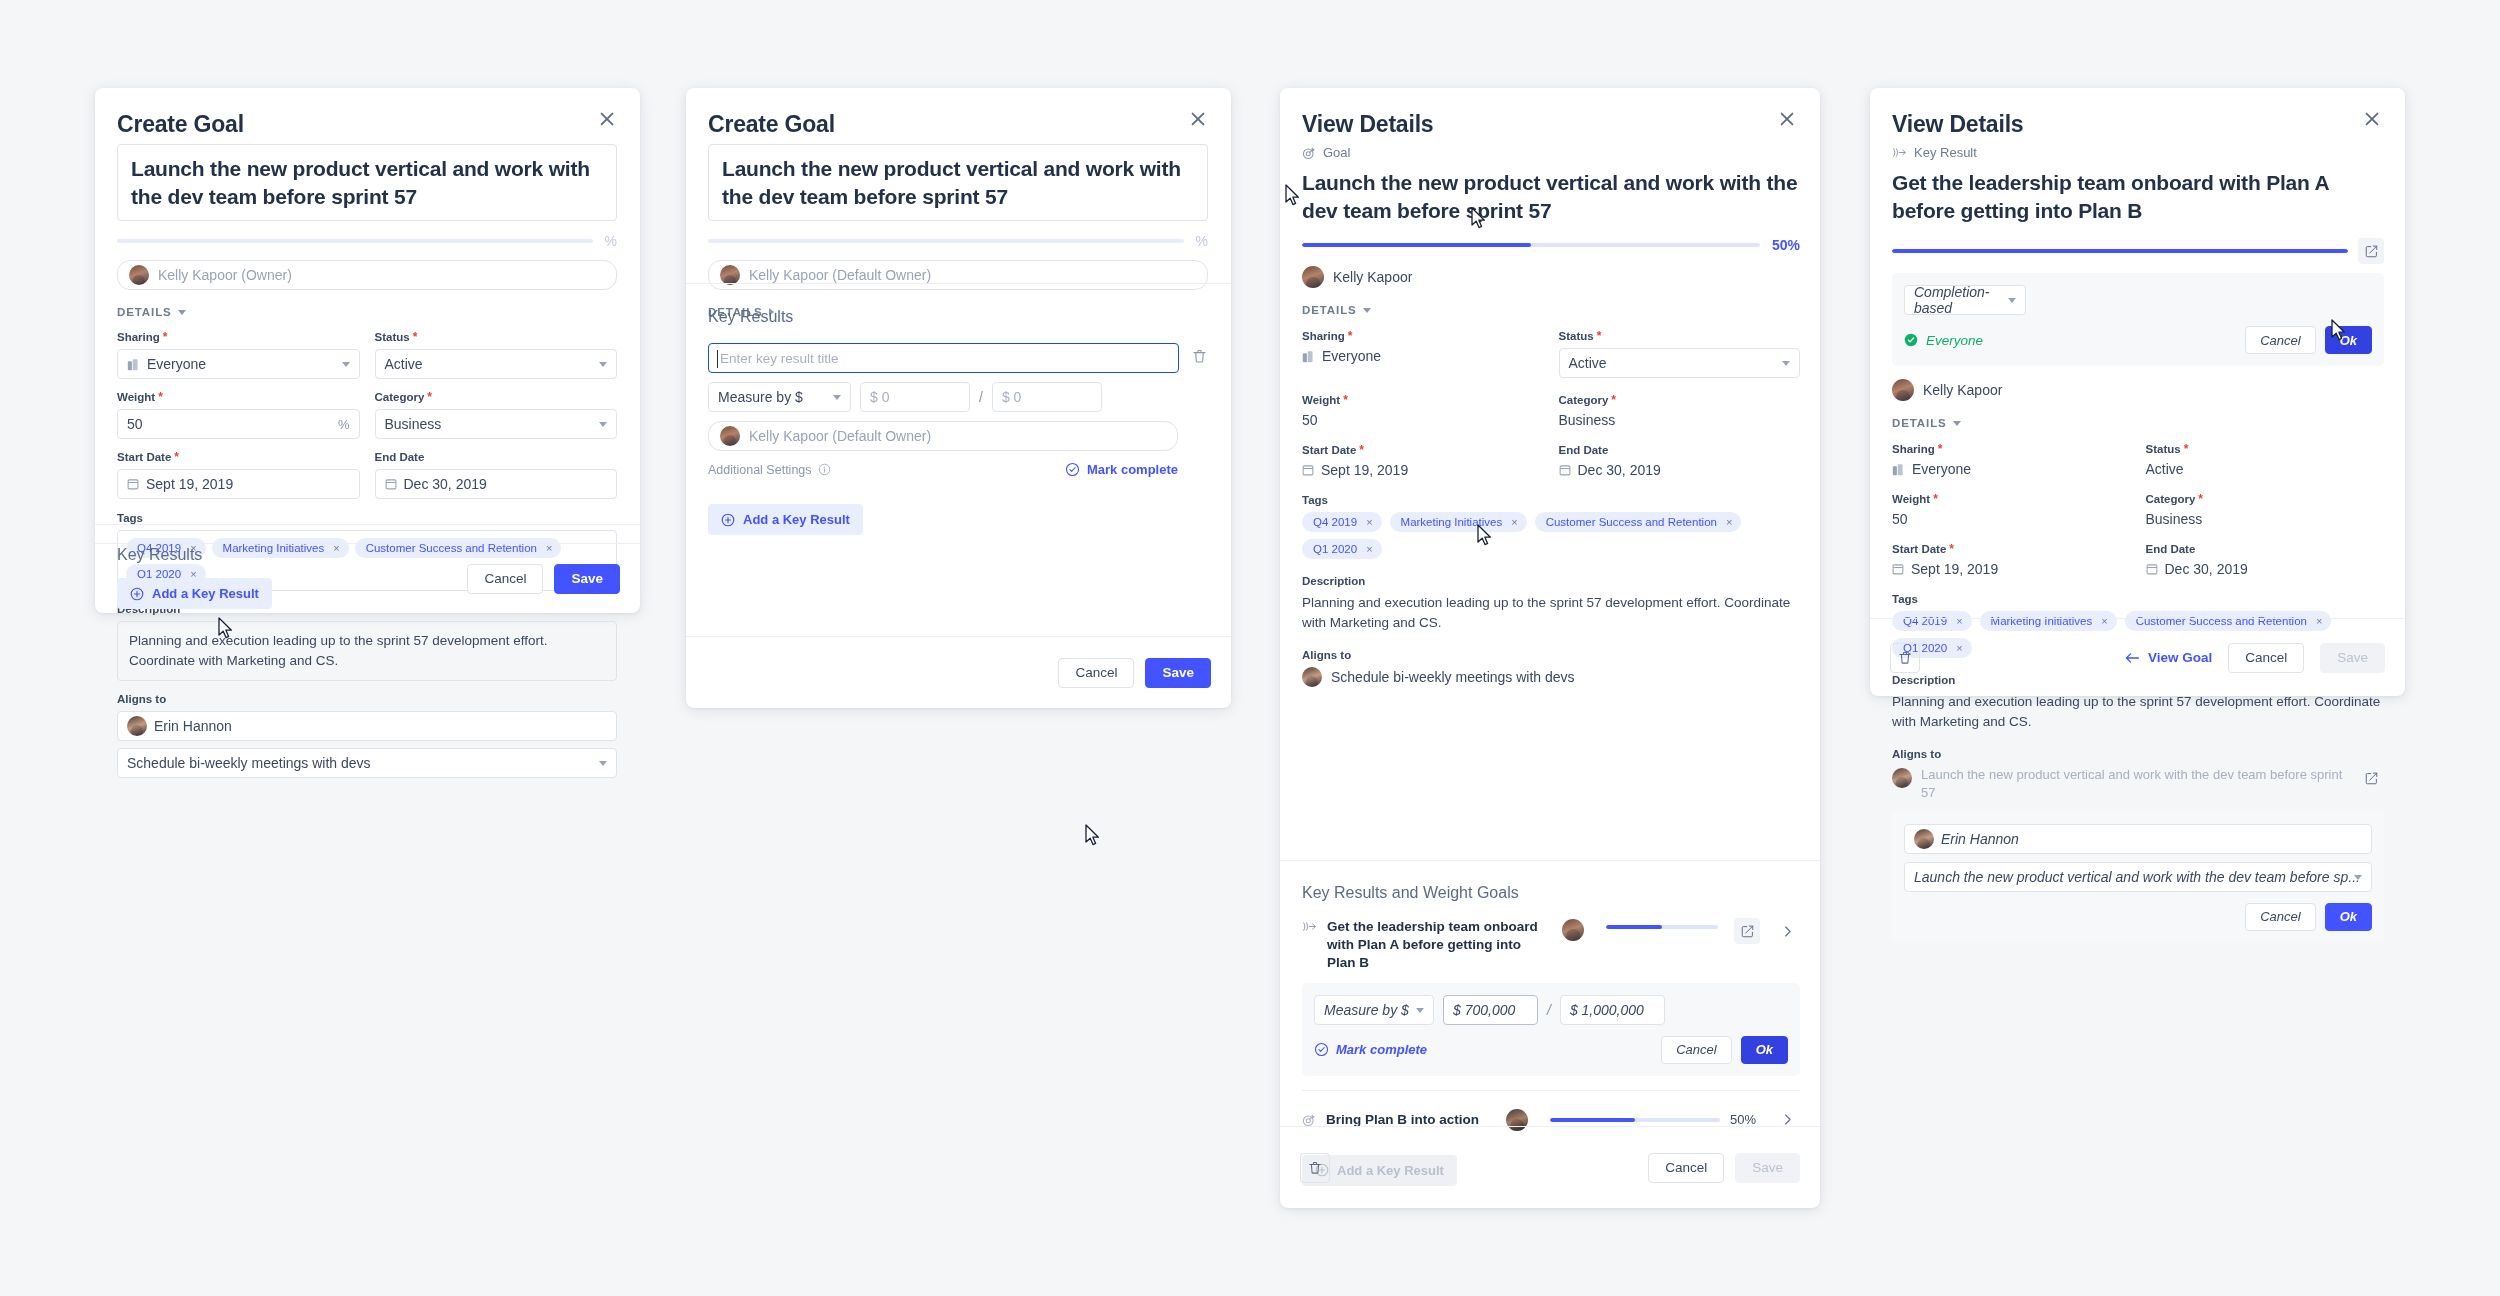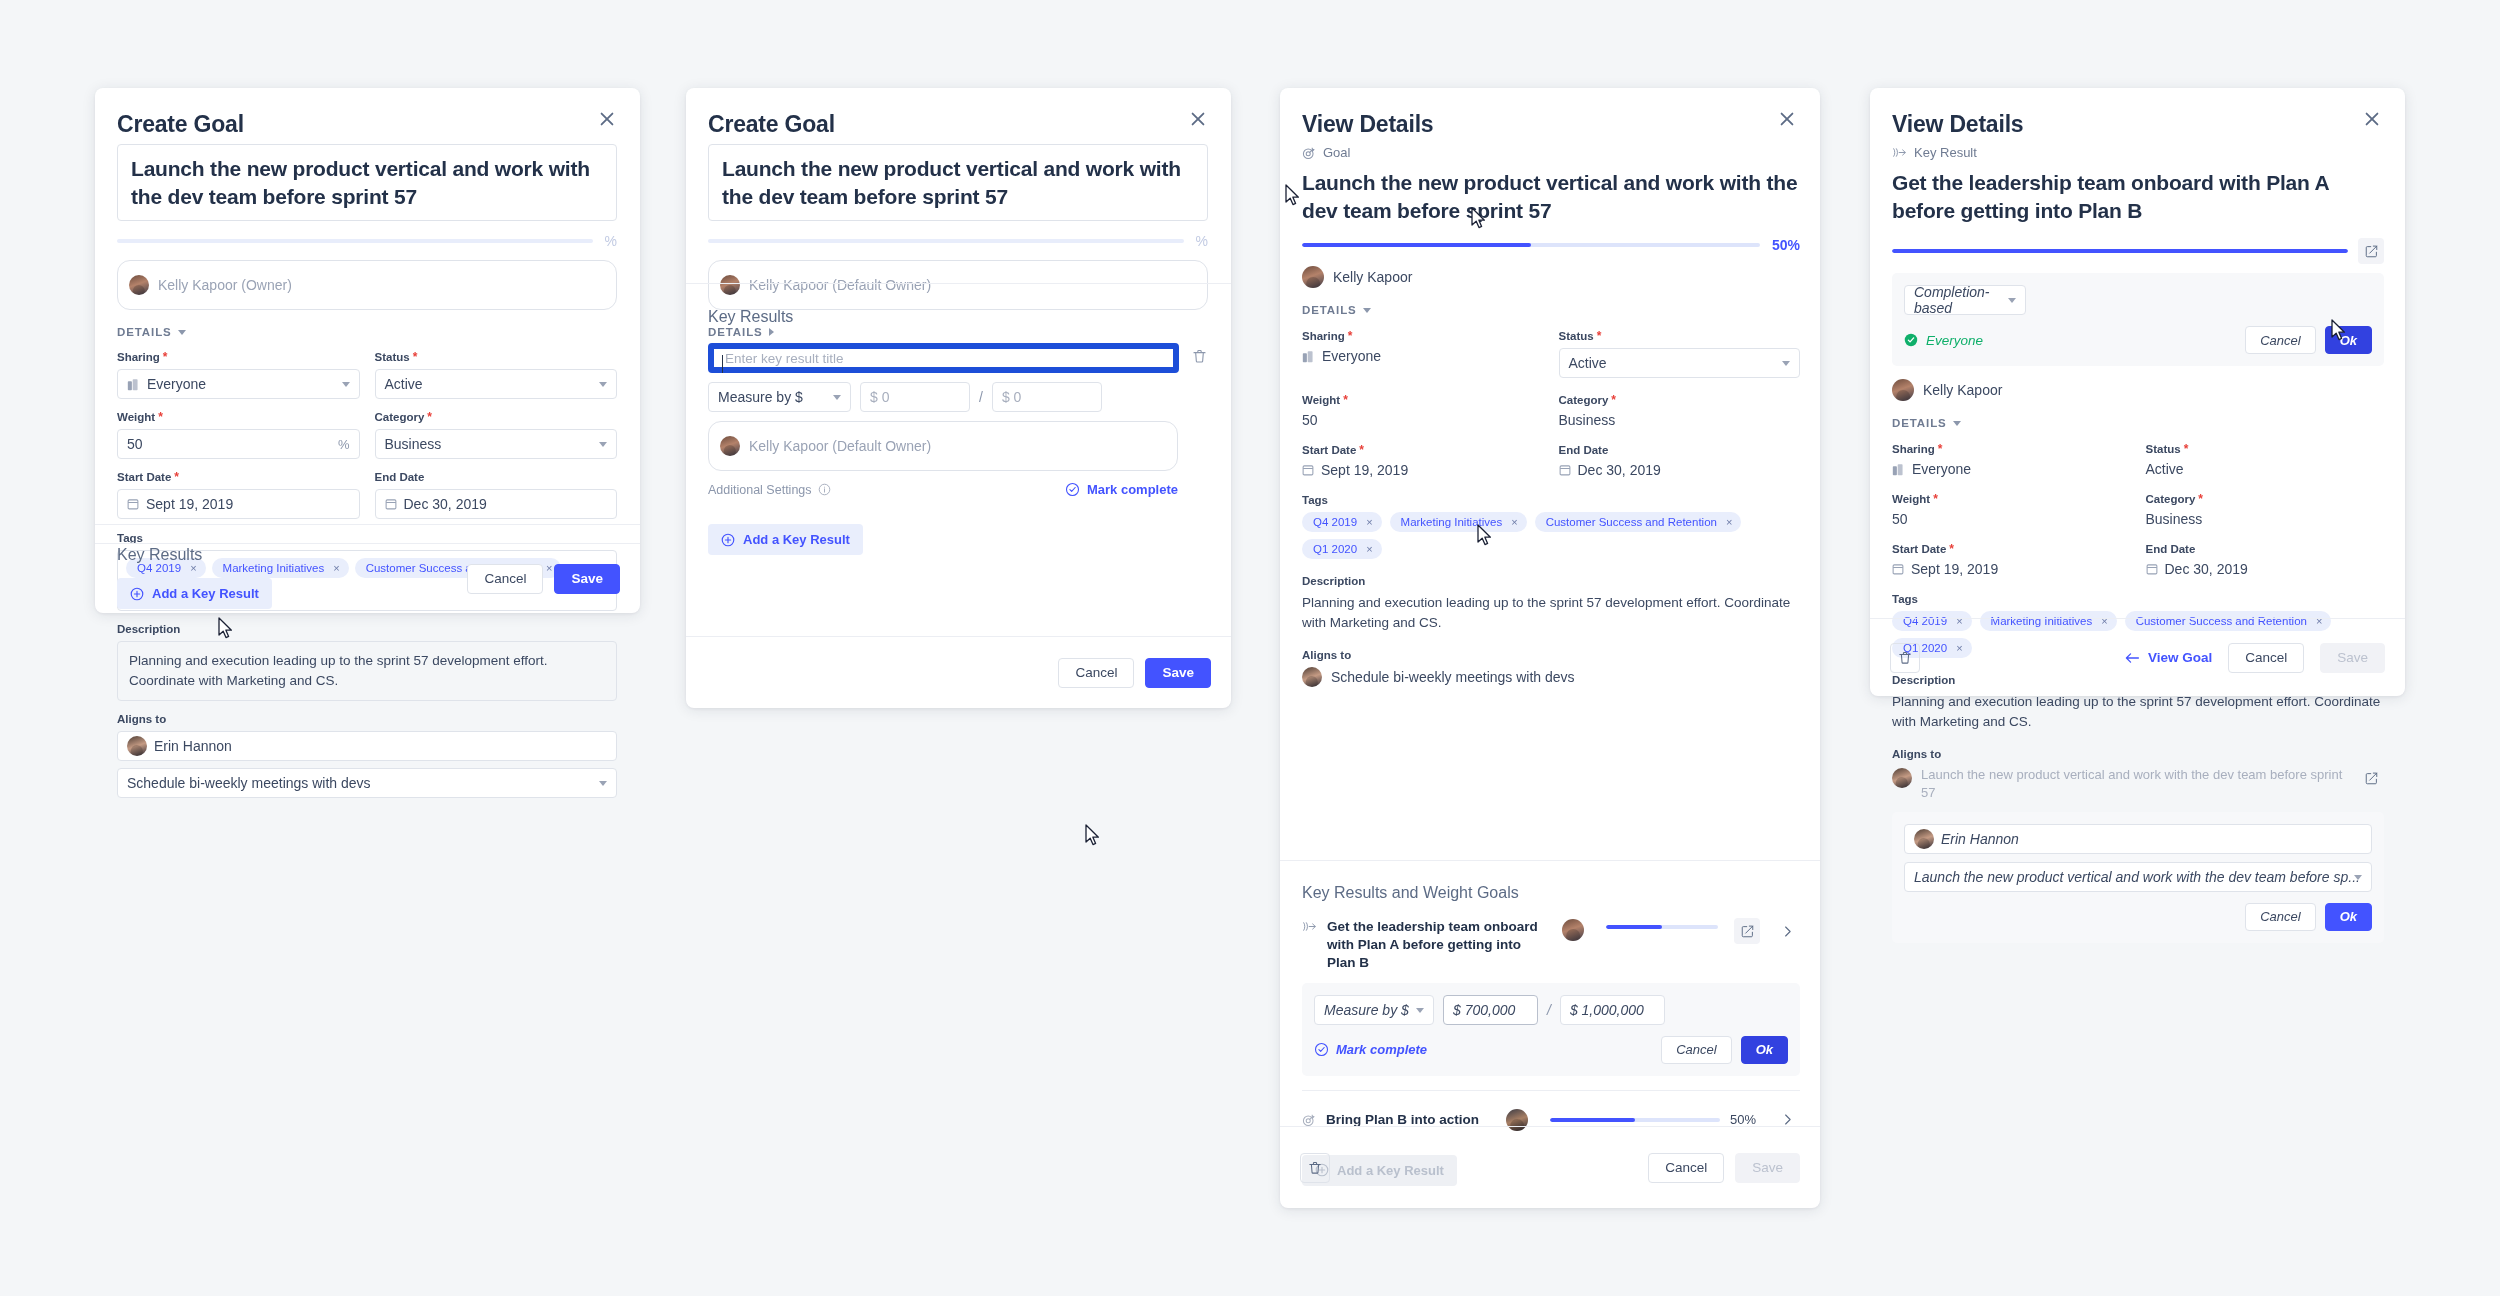--- a/index.html
+++ b/index.html
@@ -38,21 +38,21 @@
   }
 
   .pbar-row{ display:flex; align-items:center; gap:12px; }
   .pbar{ flex:1; height:4px; border-radius:3px; background:#dde4fb; position:relative; overflow:hidden;}
   .pbar > i{ display:block; height:100%; background:#4353ff; border-radius:3px;}
   .pbar.empty{ background:#e8edfb; }
   .pct{ font-size:14px; font-weight:700; color:#4353ff; }
   .pct.muted{ color:#c2cbe3; font-weight:400;}
 
   .ownerbox{
-    border:1px solid #dfe3ea; border-radius:13px; height:50px;
+    border:1px solid #dfe3ea; border-radius:13px; height:30px;
     display:flex; align-items:center; gap:9px; padding:0 11px;
     font-size:14px; color:#9aa3b5;
   }
   .ownerline{ display:flex; align-items:center; gap:9px; font-size:14px; color:#3b4861; }
 
   .avatar{
     width:20px;height:20px;border-radius:50%;flex:0 0 20px;
     background:#b98a74; position:relative; overflow:hidden;
   }
   .avatar.k{ background:linear-gradient(160deg,#6b4a3c 0%,#b4826a 45%,#3d3a46 100%); }
@@ -158,21 +158,21 @@
     width:26px;height:26px;border-radius:4px;background:#f2f3f7;
     display:flex;align-items:center;justify-content:center;cursor:pointer;color:#5c6b85;
   }
   .iconbtn.plain{ background:transparent;}
 
   .cursor{ position:absolute; width:22px; height:26px; pointer-events:none; z-index:60;}
 
   .addl{ font-size:12.5px; color:#8c97ac; display:flex; align-items:center; gap:6px;}
 
   .kr-input{
-    height:30px;border:6px solid #1d4ed8;border-radius:4px;background:#fff;
+    height:30px;border:1px solid #1d4ed8;border-radius:4px;background:#fff;
     display:flex;align-items:center;padding:0 9px;font-size:13.5px;color:#a8afbe;
     position:relative;
   }
   .caretbar{
     position:absolute;left:8px;top:6px;width:1px;height:18px;background:#233149;
   }
 
   .green{ color:#0faf6a; font-size:13.5px; }
   .viewgoal{
     display:inline-flex;align-items:center;gap:8px;color:#4353ff;font-size:13.5px;font-weight:700;cursor:pointer;

